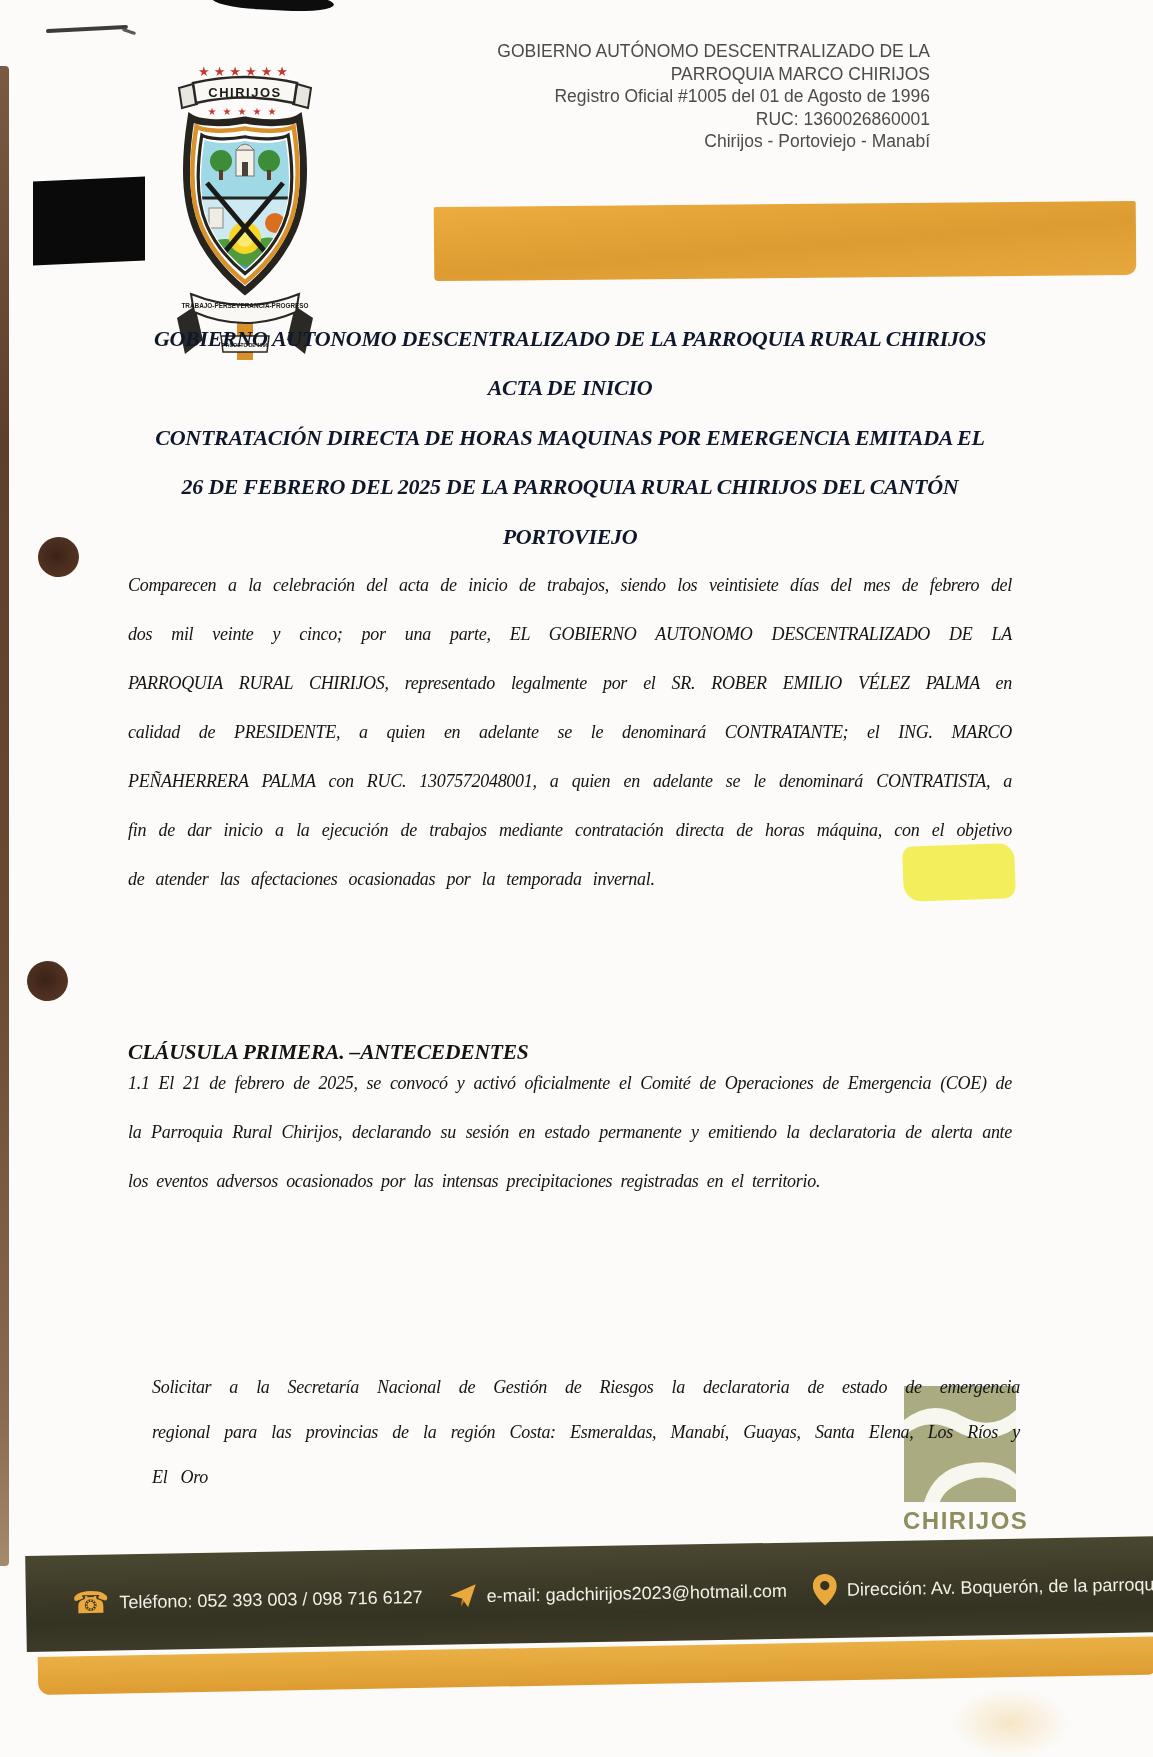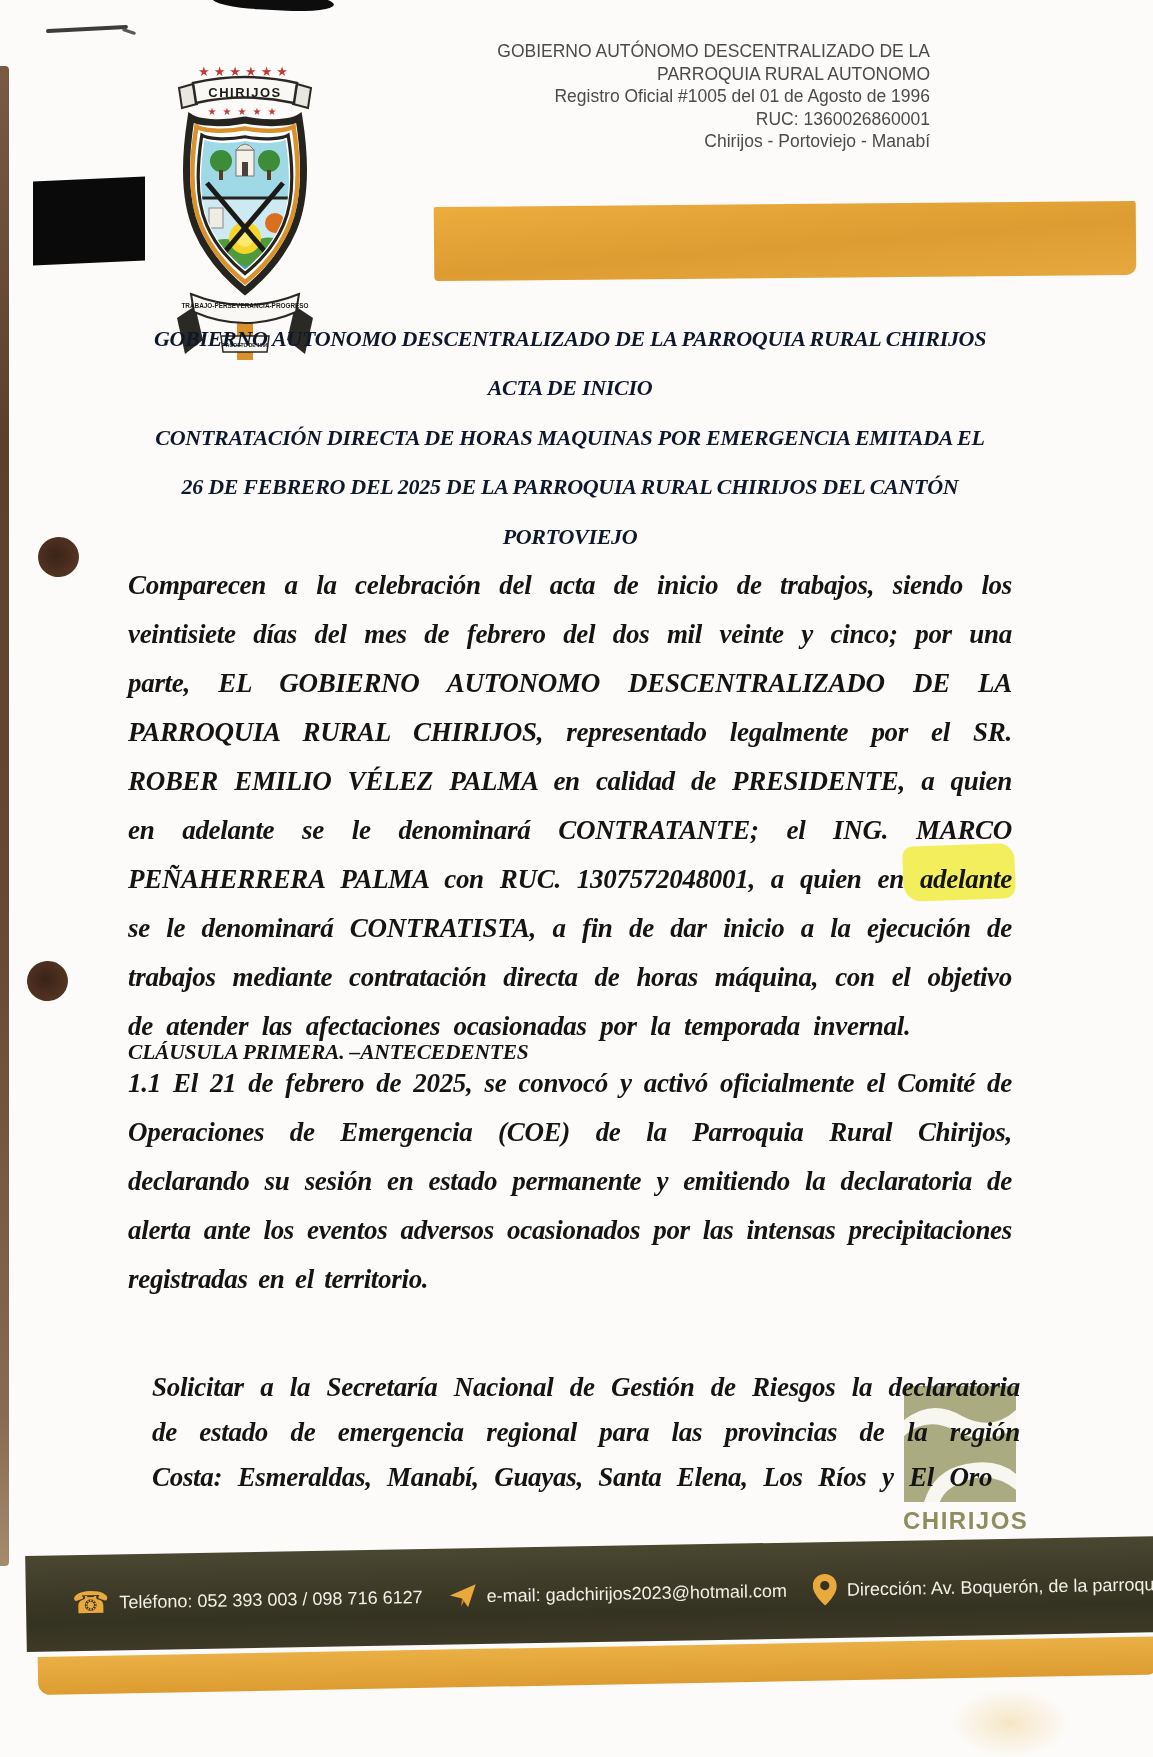--- a/index.html
+++ b/index.html
@@ -36,21 +36,21 @@
   .crest{position:absolute;left:165px;top:58px;width:160px;height:270px;z-index:2;}
   .top-gold-bar{position:absolute;left:434px;top:204px;width:702px;height:74px;z-index:0;
     background:linear-gradient(176deg,#ecac3e,#dd9c31 55%,#e6a93f);
     transform:rotate(-0.5deg);border-radius:2px 2px 10px 4px;}
   
   .title-block{position:absolute;left:128px;top:314px;width:884px;z-index:2;
     text-align:center;font-weight:bold;font-style:italic;font-size:22px;
     letter-spacing:-0.3px;color:#0f172a;}
   .title-line{height:49.5px;display:flex;align-items:center;justify-content:center;white-space:nowrap;}
   .para{position:absolute;left:128px;width:884px;z-index:2;font-style:italic;
-    font-size:27px;line-height:49px;text-align:justify;letter-spacing:-0.3px;font-weight:bold;}
+    font-size:18px;line-height:49px;text-align:justify;letter-spacing:-0.3px;}
   .para-intro{top:561px;word-spacing:7px;}
   .clause-heading{position:absolute;left:128px;top:993px;z-index:2;
     font-weight:bold;font-style:italic;font-size:21.5px;letter-spacing:-0.2px;margin-top:47px;}
   .para-11{top:1059px;word-spacing:4px;}
   .para-12{top:1275px;white-space:nowrap;text-align:left;}
   .para-quote{left:152px;top:1365px;width:868px;line-height:45px;word-spacing:9px;}
   
   .watermark{position:absolute;left:903px;top:1386px;width:114px;z-index:0;text-align:center;}
   .wm-label{font-family:"Liberation Sans",sans-serif;font-weight:bold;font-size:24px;
     letter-spacing:1.5px;color:#8e8d5e;margin-top:1px;}
@@ -78,21 +78,21 @@
   <div class="redaction"></div>
   <div class="hole h1"></div>
   <div class="hole h2"></div>
   <div class="highlight-blob"></div>
   <div class="bottom-smudge"></div>
 
   <div class="top-gold-bar"></div>
 
   <div class="header-block">
     <div>GOBIERNO AUTÓNOMO DESCENTRALIZADO DE LA</div>
-    <div>PARROQUIA RURAL AUTONOMO</div>
+    <div>PARROQUIA MARCO CHIRIJOS</div>
     <div>Registro Oficial #1005  del 01 de Agosto de 1996</div>
     <div>RUC: 1360026860001</div>
     <div>Chirijos - Portoviejo - Manabí</div>
   </div>
 
   <div class="crest">
     <svg viewBox="0 0 160 315" width="160" height="315">
       <text x="80" y="18" text-anchor="middle" font-size="13" letter-spacing="4" fill="#c23a32">★★★★★★</text>
       <path d="M28,26 L14,30 L17,50 L32,46 Z" fill="#e9e6df" stroke="#2a2824" stroke-width="2"></path>
       <path d="M132,26 L146,30 L143,50 L128,46 Z" fill="#e9e6df" stroke="#2a2824" stroke-width="2"></path>

